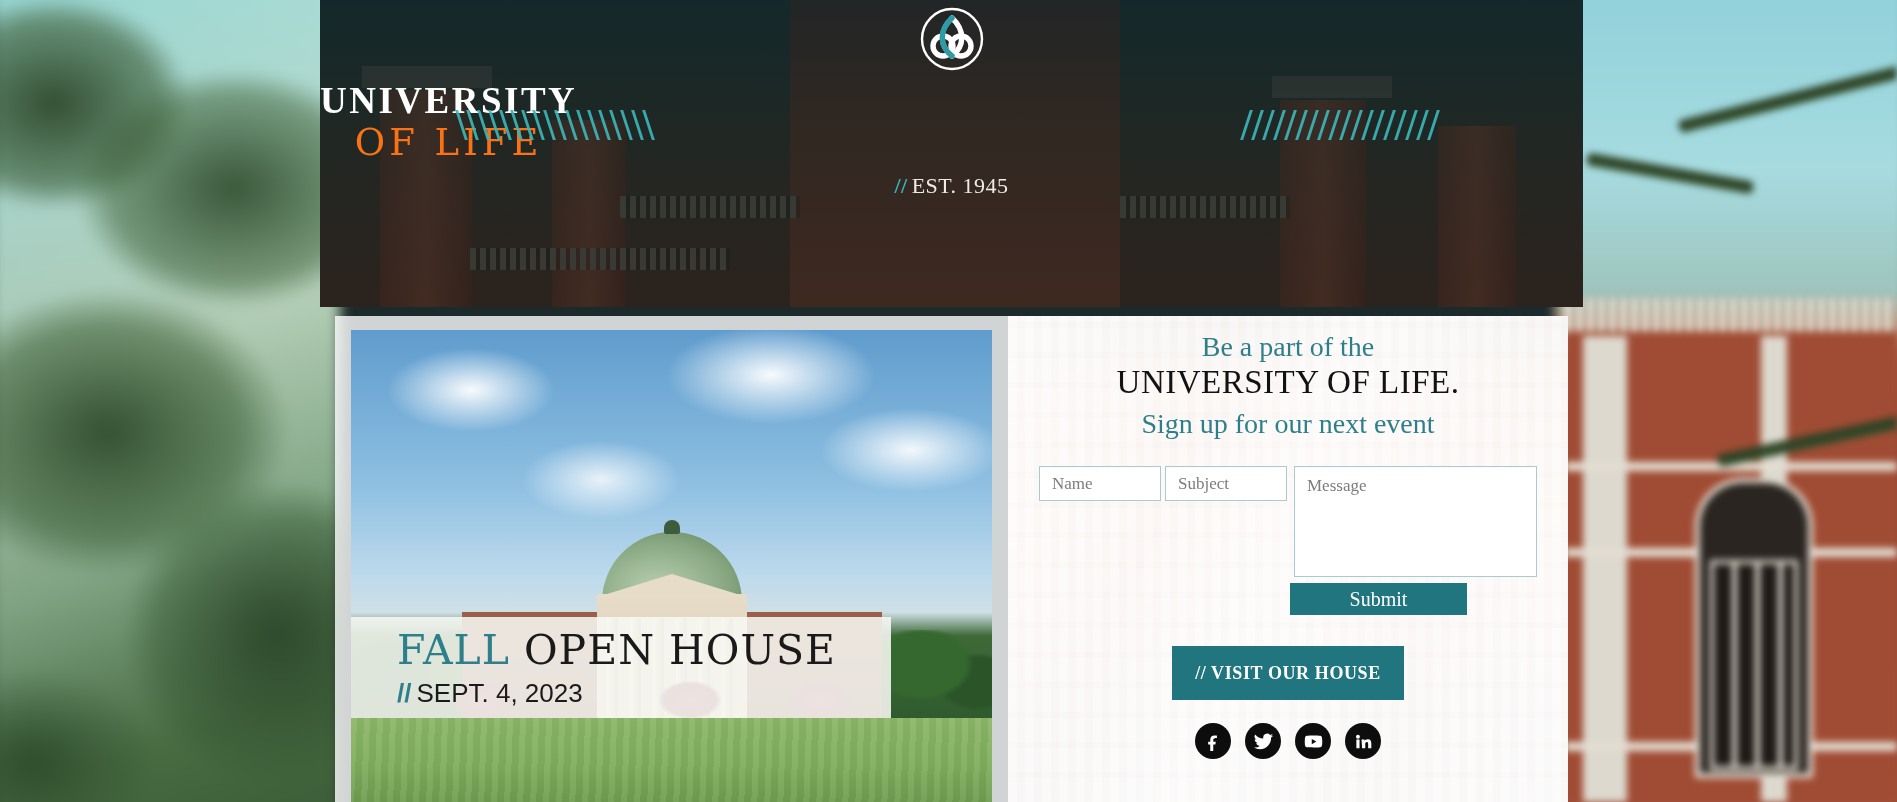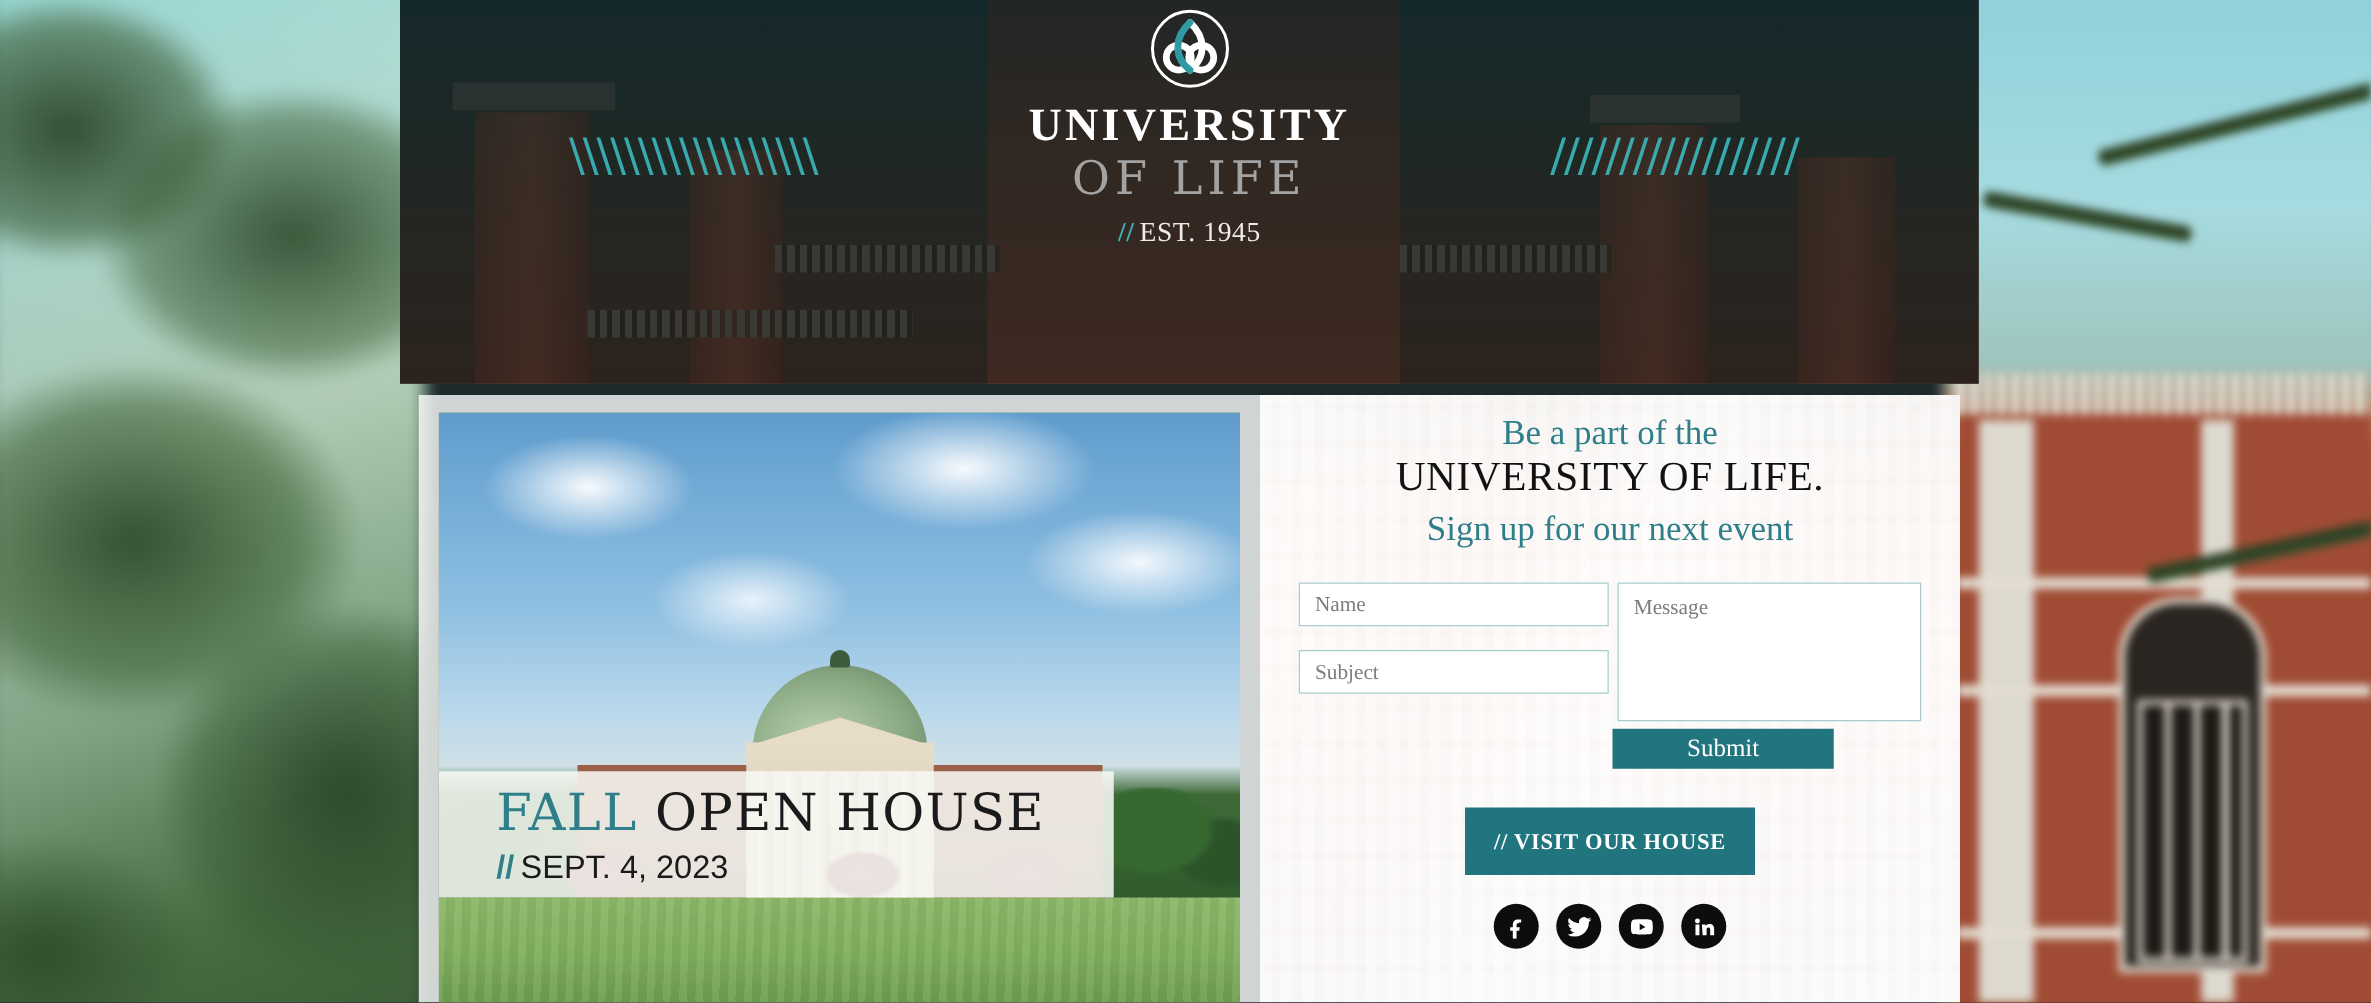--- a/index.html
+++ b/index.html
@@ -95,41 +95,41 @@
     position:relative; width:100%; height:100%;
     display:flex; flex-direction:column; align-items:center;
     padding-top:6px;
   }
 
   
   #logo{ width:66px; height:66px; position:relative; }
 
   #brand-row{
     position:relative; width:100%; display:flex;
-    align-items:center; justify-content:center; margin-top:10px;
+    align-items:center; margin-top:10px;
   }
   .slashes{ position:absolute; top:28px; display:flex; }
   .slashes.left{ left:140px; }
   .slashes.right{ right:140px; }
   .slash{
     width:3px; height:30px; background:#3bb5ba; margin-right:8px;
     opacity:.92;
   }
   .slashes.left .slash{ transform:skewX(18deg); }
   .slashes.right .slash{ transform:skewX(-18deg); }
 
   #brand-text{ text-align:center; }
   #brand-line1{
     font-family:"Liberation Serif", serif;
     color:#fff; font-size:37px; letter-spacing:2.5px;
     font-weight:700; line-height:1.05;
   }
   #brand-line2{
     font-family:"DejaVu Serif", serif;
-    color:#a3a3a3; font-size:37px; letter-spacing:4px;
+    color:#f97316; font-size:37px; letter-spacing:4px;
     font-weight:400; line-height:1.18;
   }
   #brand-est{
     margin-top:8px; font-size:22px; color:#efece6;
     font-family:"Liberation Serif", serif; letter-spacing:.5px;
   }
   #brand-est .sl{ color:#3bb5ba; font-weight:700; margin-right:4px; }
 
   
   #panels{
@@ -265,21 +265,21 @@
     font-weight:400; white-space:nowrap;
   }
   #sig-sub{
     font-family:"Liberation Serif", serif;
     color:#2f7f8a; font-size:28px; line-height:1.3; margin-top:4px;
   }
 
   #form{
     display:flex; gap:7px; margin-top:24px; justify-content:center;
   }
-  #form-left{ display:flex; flex-direction:column; gap:19px; width:248px; }
+  #form-left{ display:flex; flex-direction:row; gap:4px; width:248px; }
   .fld{
     height:35px; width:100%;
     background:#fff; border:1px solid #a9cbcd;
     font-family:"Liberation Serif", serif; font-size:17px; color:#3a3a3a;
     padding:0 12px; outline:none;
   }
   .fld::placeholder{ color:#7c7c7c; opacity:1; }
   #msg{
     width:243px; height:111px; resize:none;
     background:#fff; border:1px solid #a9cbcd;

